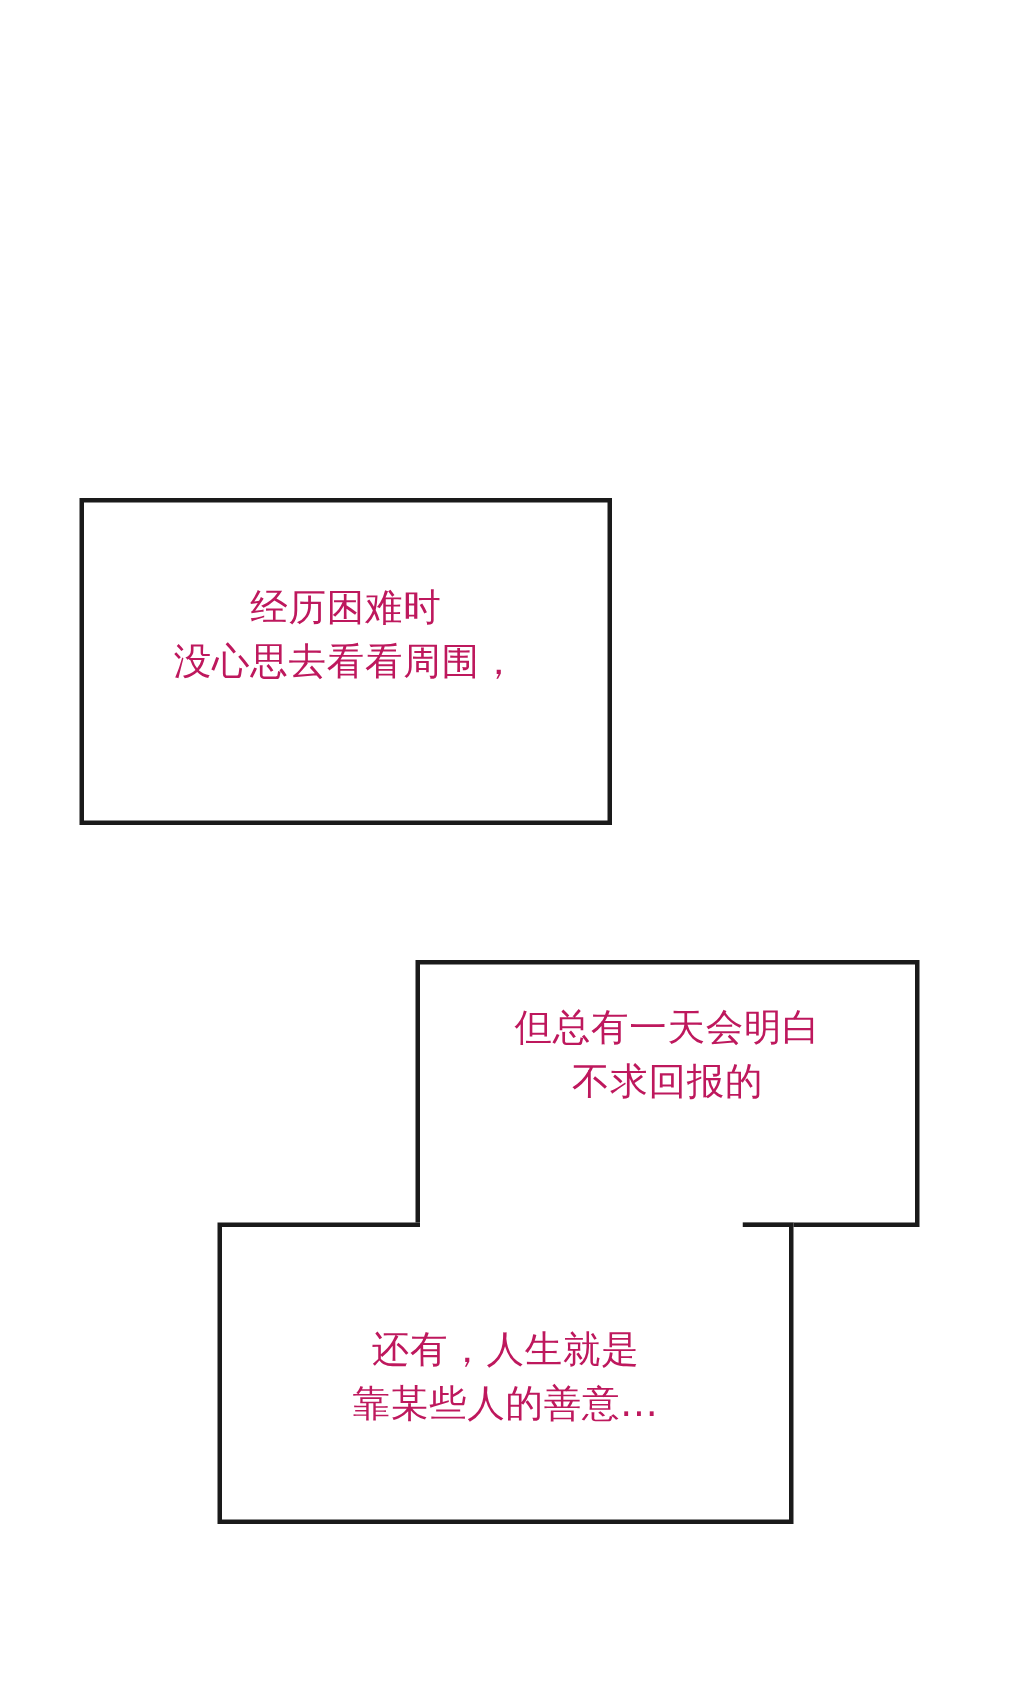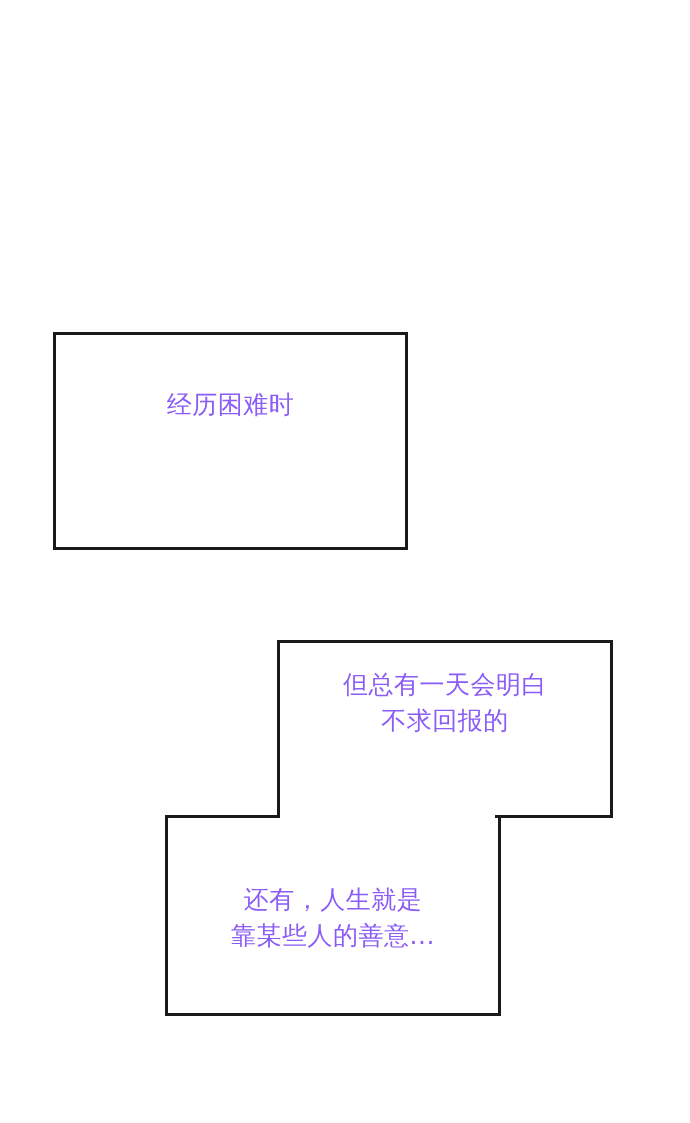--- a/index.html
+++ b/index.html
@@ -44,23 +44,23 @@
   #bubble-two {
     left: 277px;
     top: 640px;
     width: 336px;
     height: 178px;
     z-index: 2;
   }
 
   
   #bubble-three {
-    left: 165px;
+    left: 145px;
     top: 815px;
-    width: 336px;
+    width: 384px;
     height: 201px;
     z-index: 3;
   }
 
   
   .seam {
     position: absolute;
     background: #ffffff;
     z-index: 4;
   }
@@ -78,41 +78,42 @@
     width: 215px;
     height: 8px;
   }
 
   
   .lines {
     position: absolute;
     left: 0;
     right: 0;
     text-align: center;
-    color: #8b5cf6;
+    color: #be185d;
     font-size: 25px;
     line-height: 36px;
     letter-spacing: 0.5px;
     white-space: nowrap;
     font-family: "DejaVu Sans", "Liberation Sans", sans-serif;
   }
   .line { display: block; }
 
   #bubble-one-text  { top: 52px; }
   #bubble-two-text  { top: 24px; }
   #bubble-three-text{ top: 64px; }
 </style>
 </head>
 <body>
 
 <div id="page">
 
   <div class="panel" id="bubble-one">
     <div class="lines" id="bubble-one-text">
       <span class="line">经历困难时</span>
+      <span class="line">没心思去看看周围，</span>
     </div>
   </div>
 
   <div class="panel" id="bubble-two">
     <div class="lines" id="bubble-two-text">
       <span class="line">但总有一天会明白</span>
       <span class="line">不求回报的</span>
     </div>
   </div>
 

